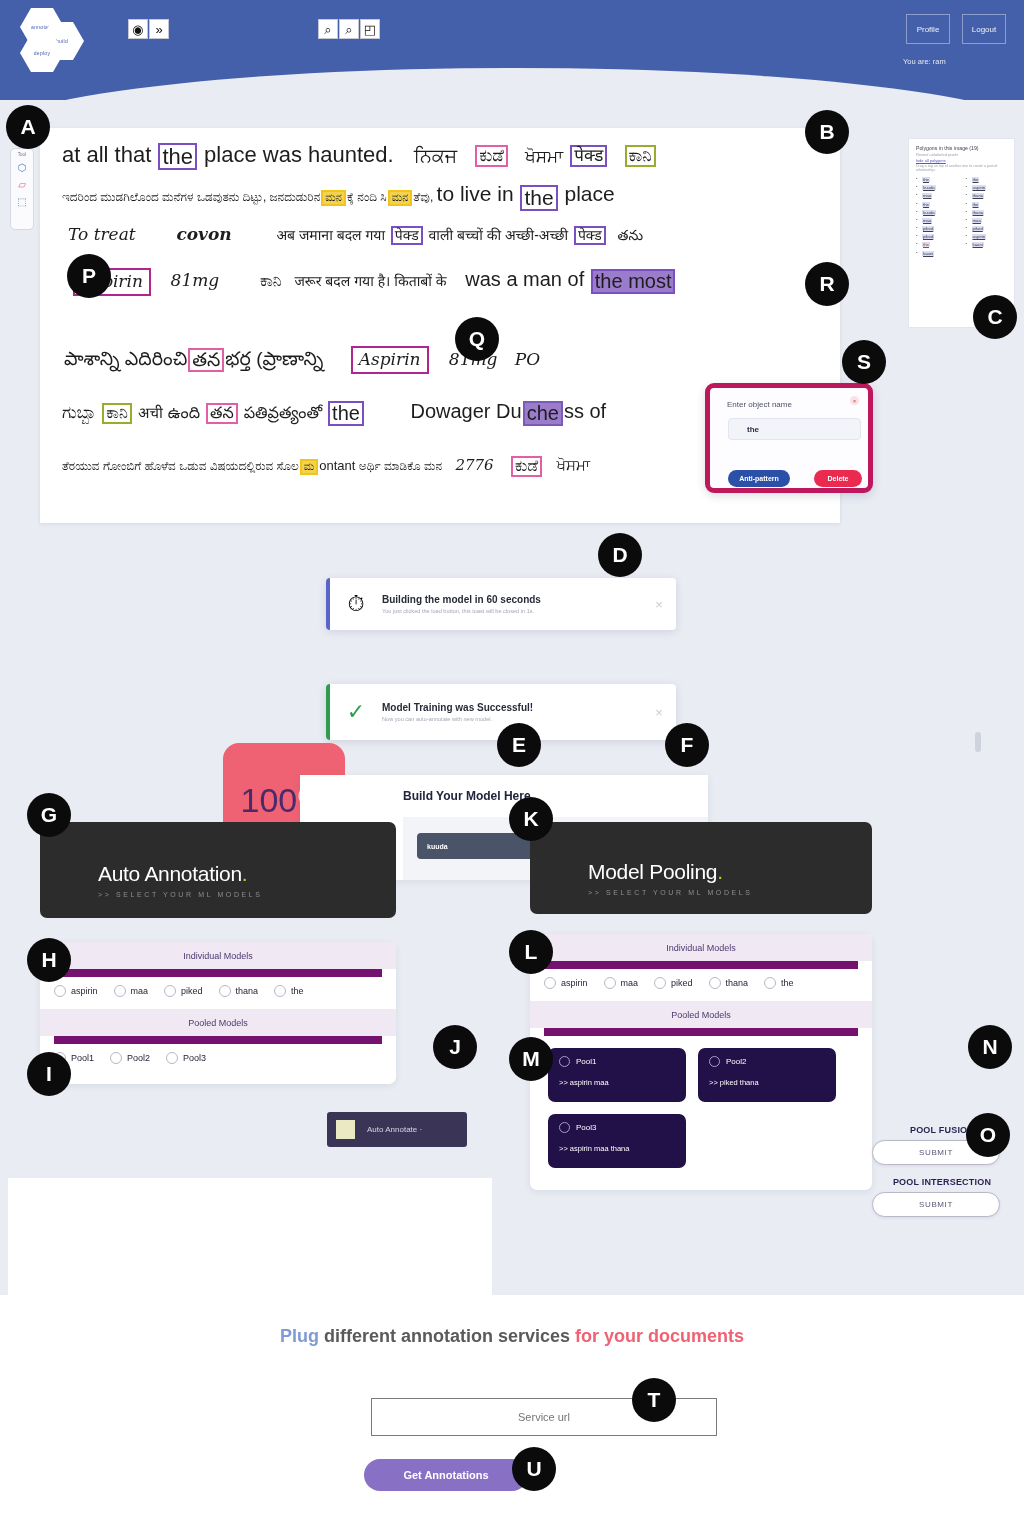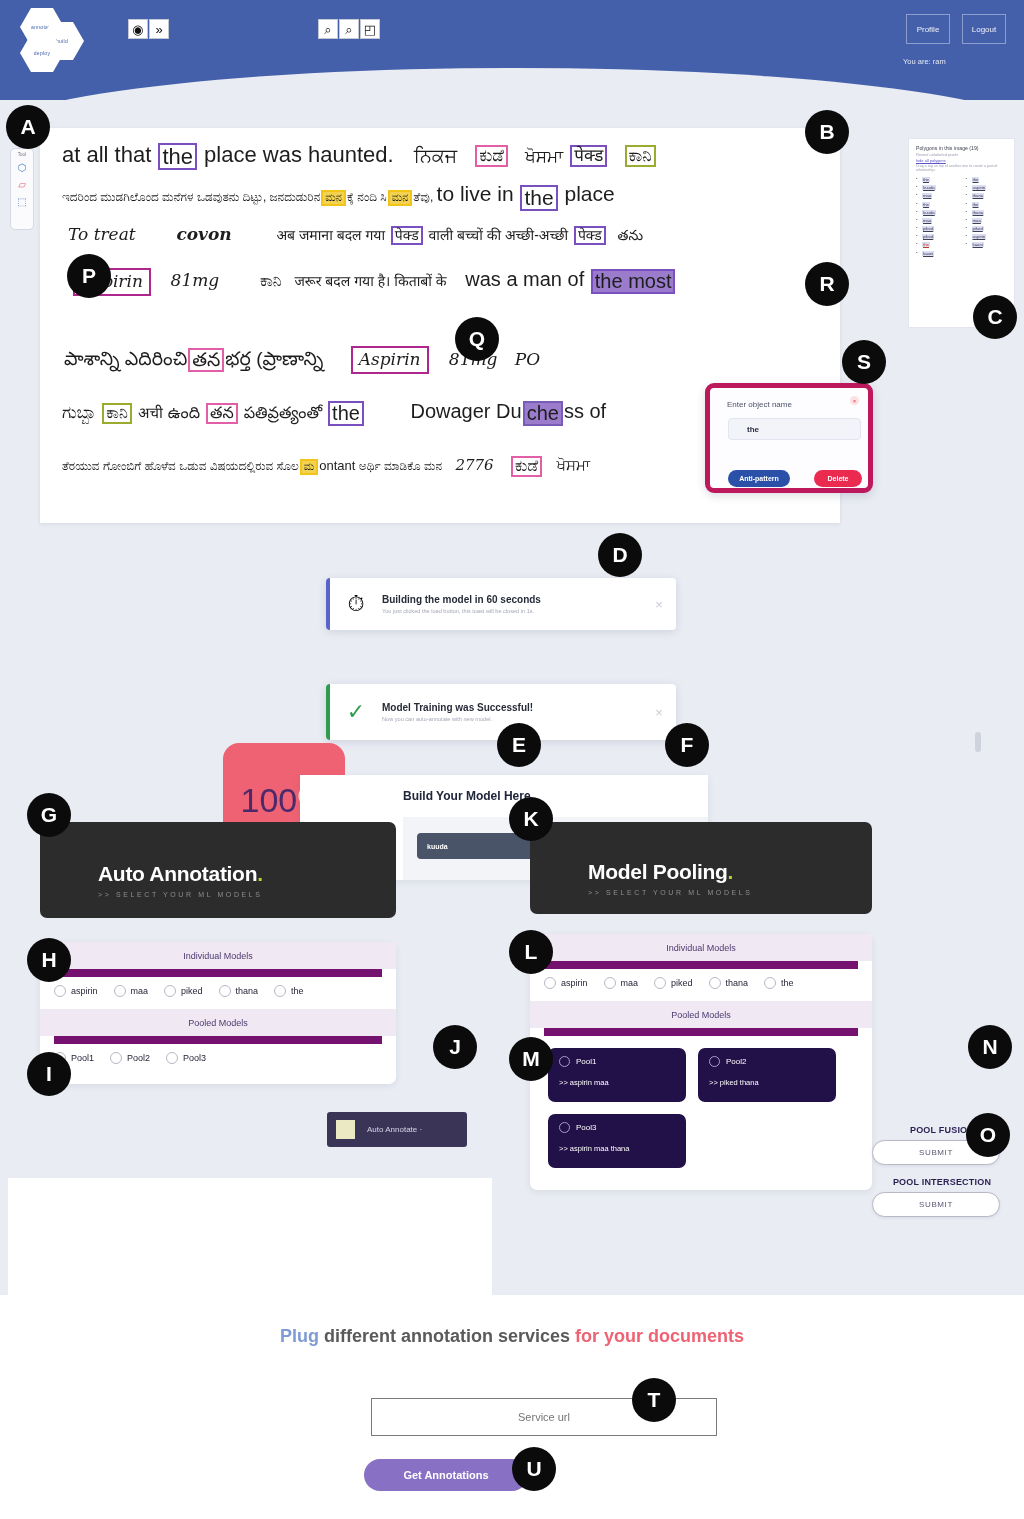--- a/index.html
+++ b/index.html
@@ -166,21 +166,21 @@
     background:#c3cbe8; border:none; border-radius:4px; color:#3e3a6e;
     font-size:9px; font-weight:bold; cursor:pointer;
   }
 
   
   .panel { position:absolute; }
   .panel-head {
     background:#2c2c2c; border-radius:7px; color:#fff;
     display:flex; flex-direction:column; justify-content:center; padding-left:58px;
   }
-  .panel-head .ph-title { font-size:21px; font-weight:bold; letter-spacing:-.3px;margin-top:20px; }
+  .panel-head .ph-title { font-size:21px; font-weight:normal; letter-spacing:-.3px;margin-top:20px; }
   .panel-head .ph-title .dot { color:#b9d130; }
   .panel-head .ph-sub { font-size:7px; letter-spacing:2.6px; color:#8e8e8e; margin-top:5px; }
 
   .panel-body {
     background:#ffffff; border-radius:7px; box-shadow:0 2px 7px rgba(40,50,80,.09);
     padding:0;
   }
   .grp-head {
     background:#f0e8f3; text-align:center; font-size:9px; color:#4a3a6e;
     padding:9px 0 8px;

